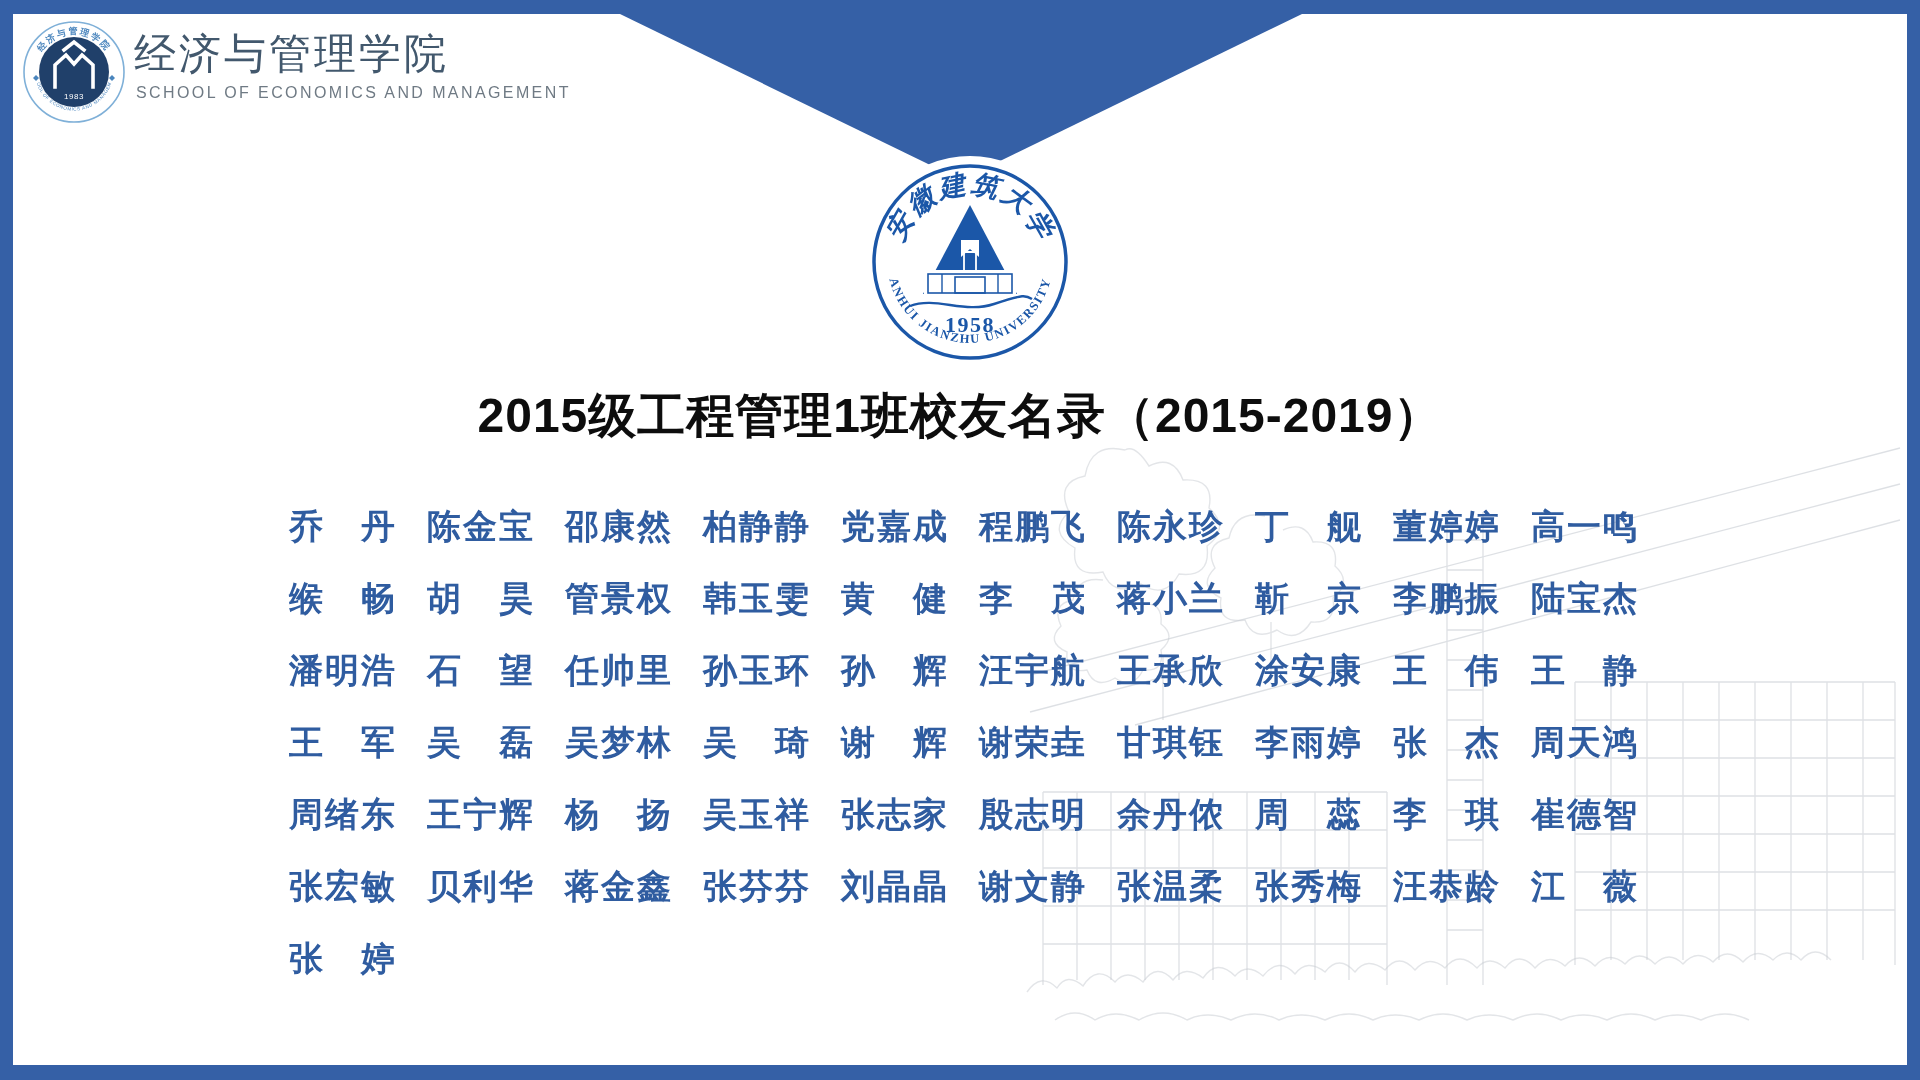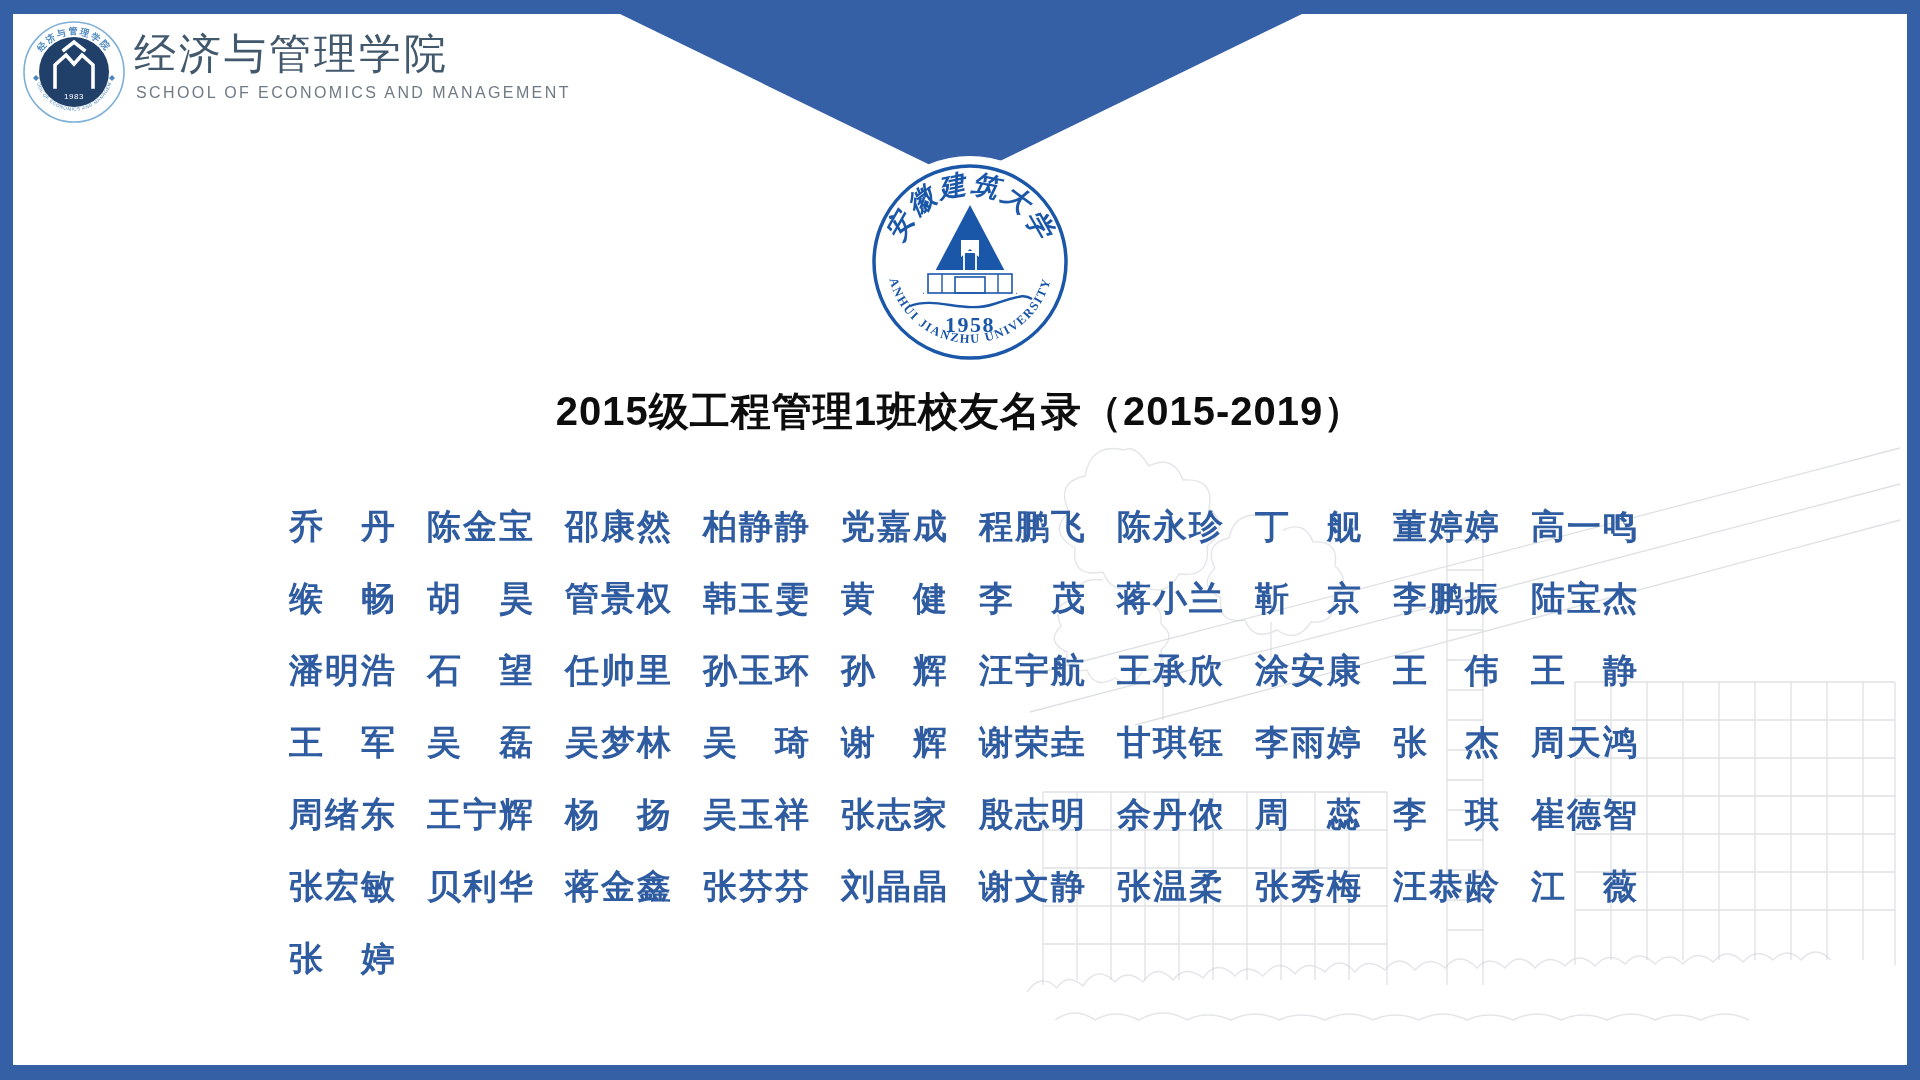--- a/index.html
+++ b/index.html
@@ -35,21 +35,21 @@
     position:absolute; left:136px; top:84px; z-index:2;
     font-size:16px; letter-spacing:2.4px; color:#6f7a84;
   }
 
   
   .seal { position:absolute; left:862px; top:154px; width:216px; height:216px; z-index:2; }
 
   
   .page-title {
     position:absolute; left:0; top:384px; width:1920px; z-index:2;
-    text-align:center; font-size:40px; font-weight:700; color:#0d0d0d;
+    text-align:center; font-size:48px; font-weight:700; color:#0d0d0d;
     letter-spacing:1px;
   }
 
   
   .alumni-grid { position:absolute; left:289px; top:490px; width:1360px; z-index:2; }
   .name-row { display:flex; gap:32px; height:72px; align-items:center; }
   .name-cell {
     display:inline-flex; justify-content:space-between;
     width:106px; font-size:34px; font-weight:700; color:#2f5ca0;
     line-height:1; white-space:nowrap;

